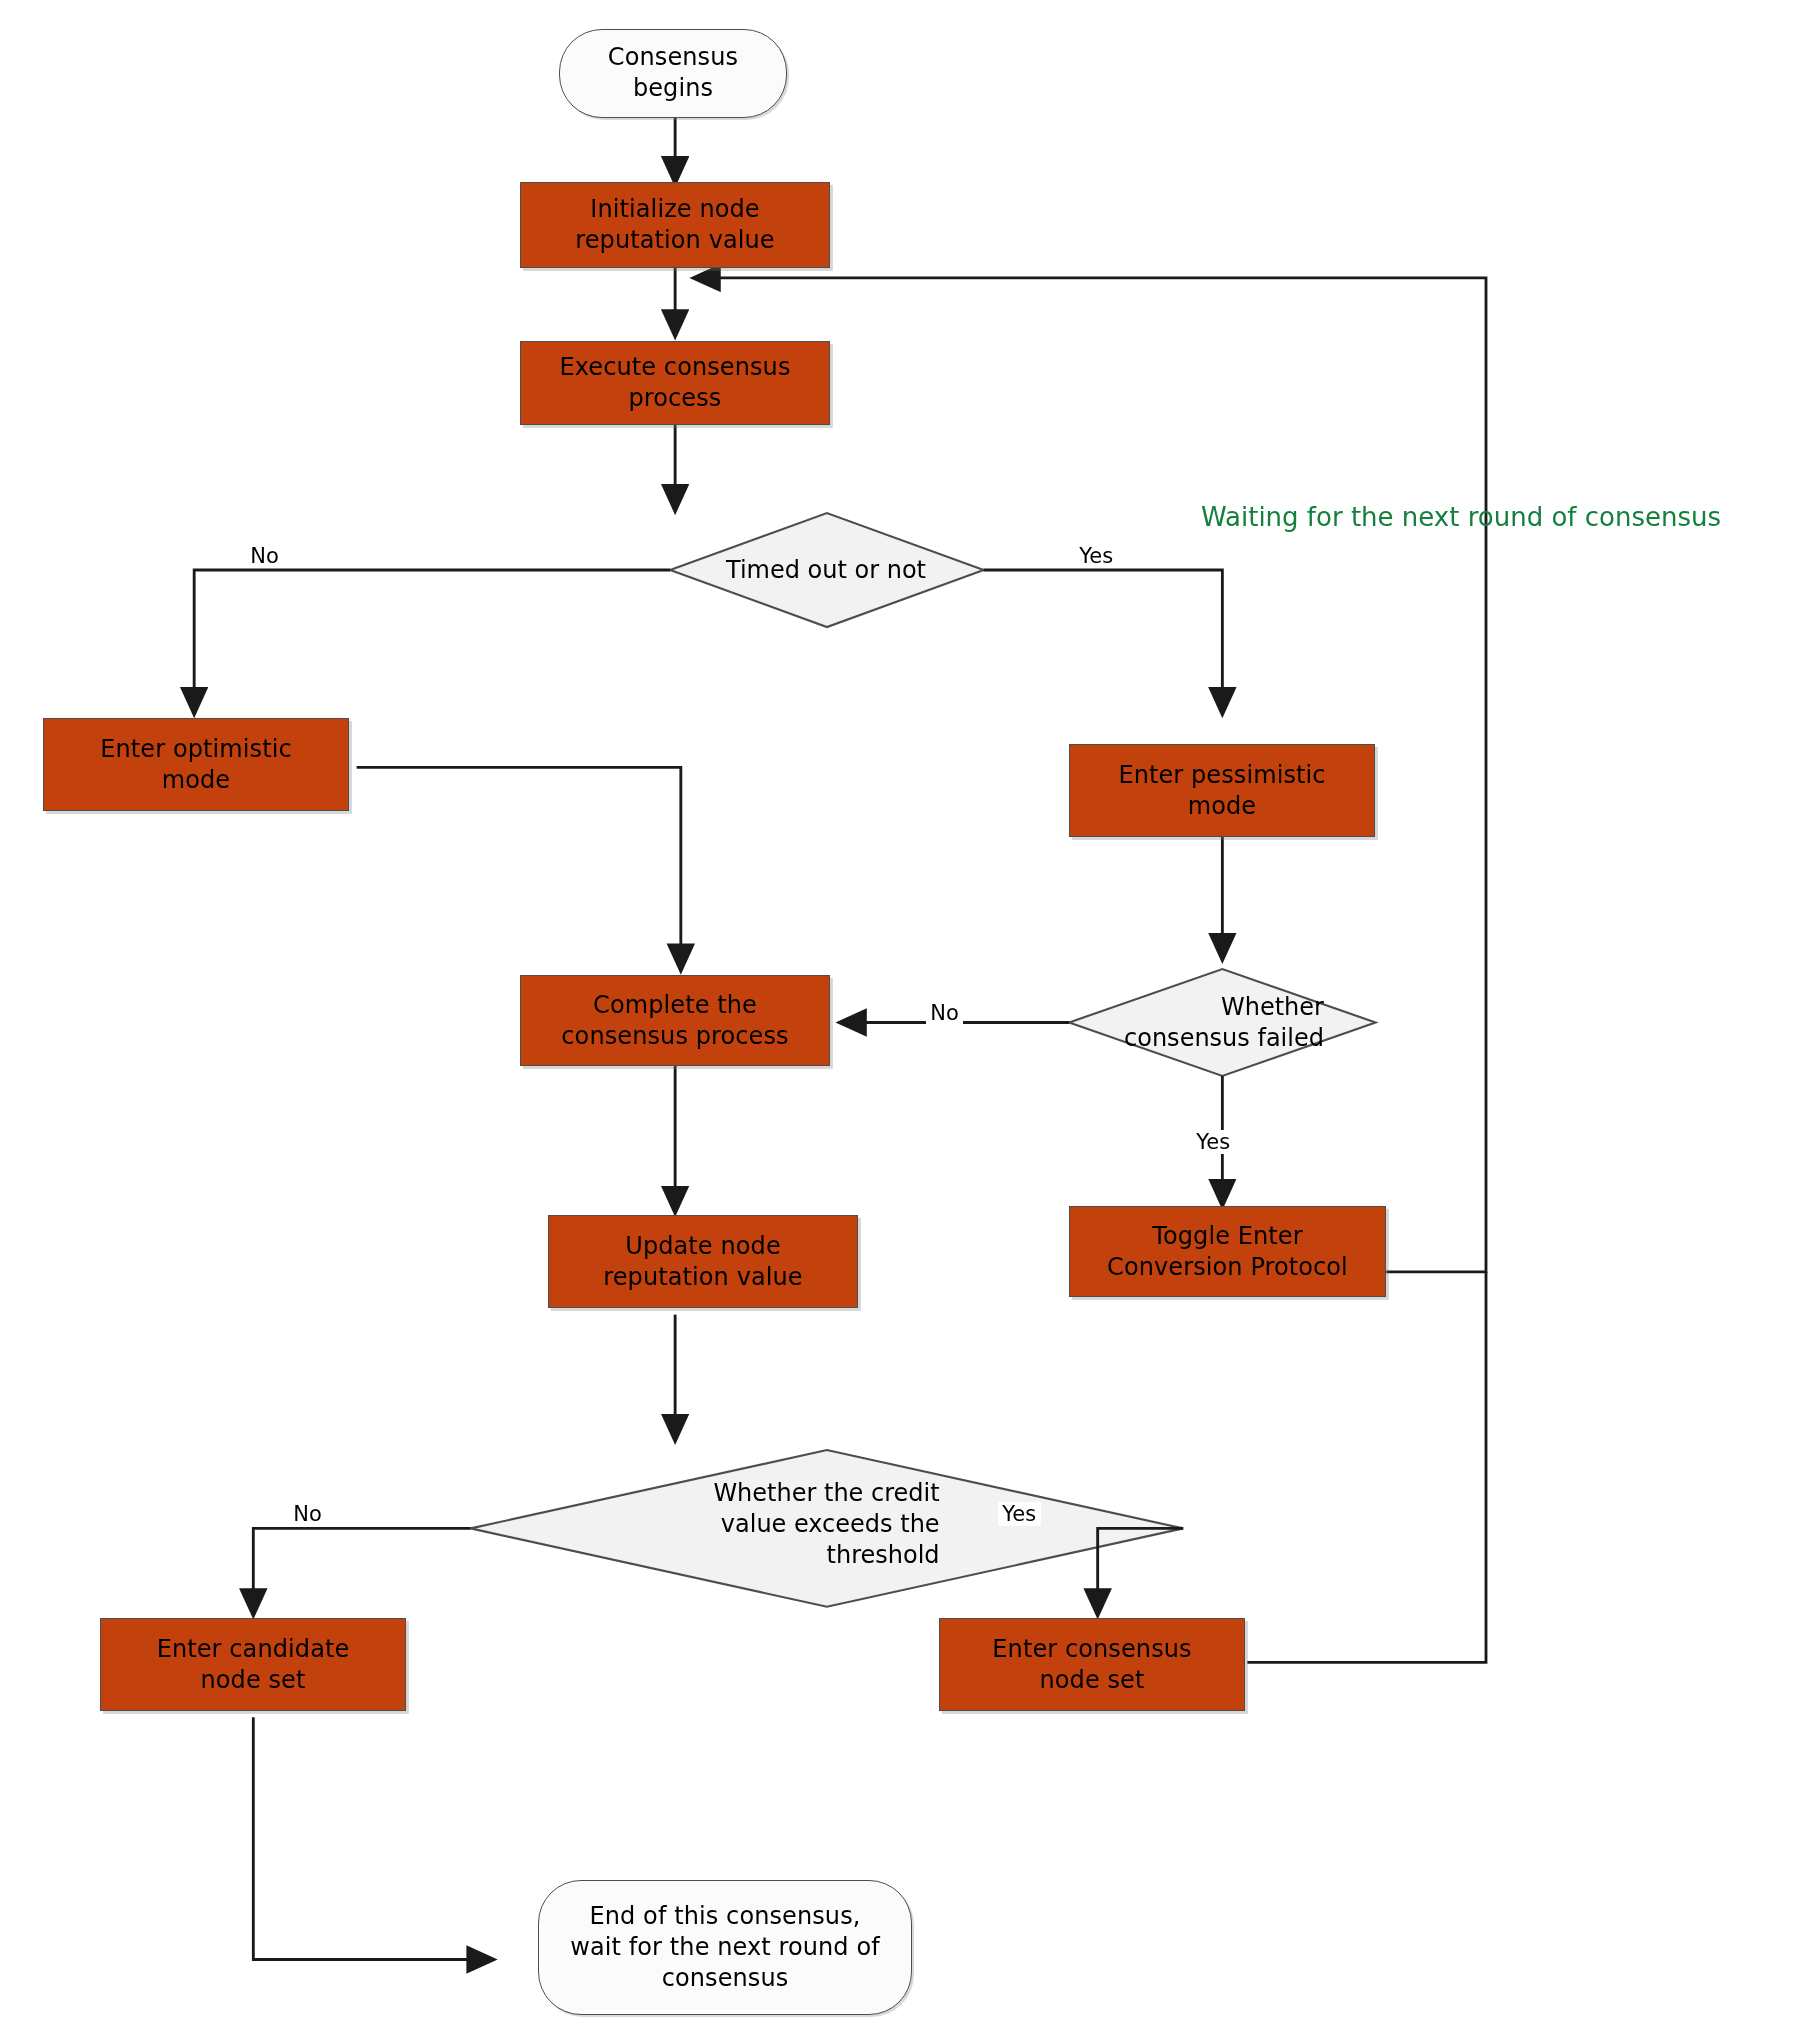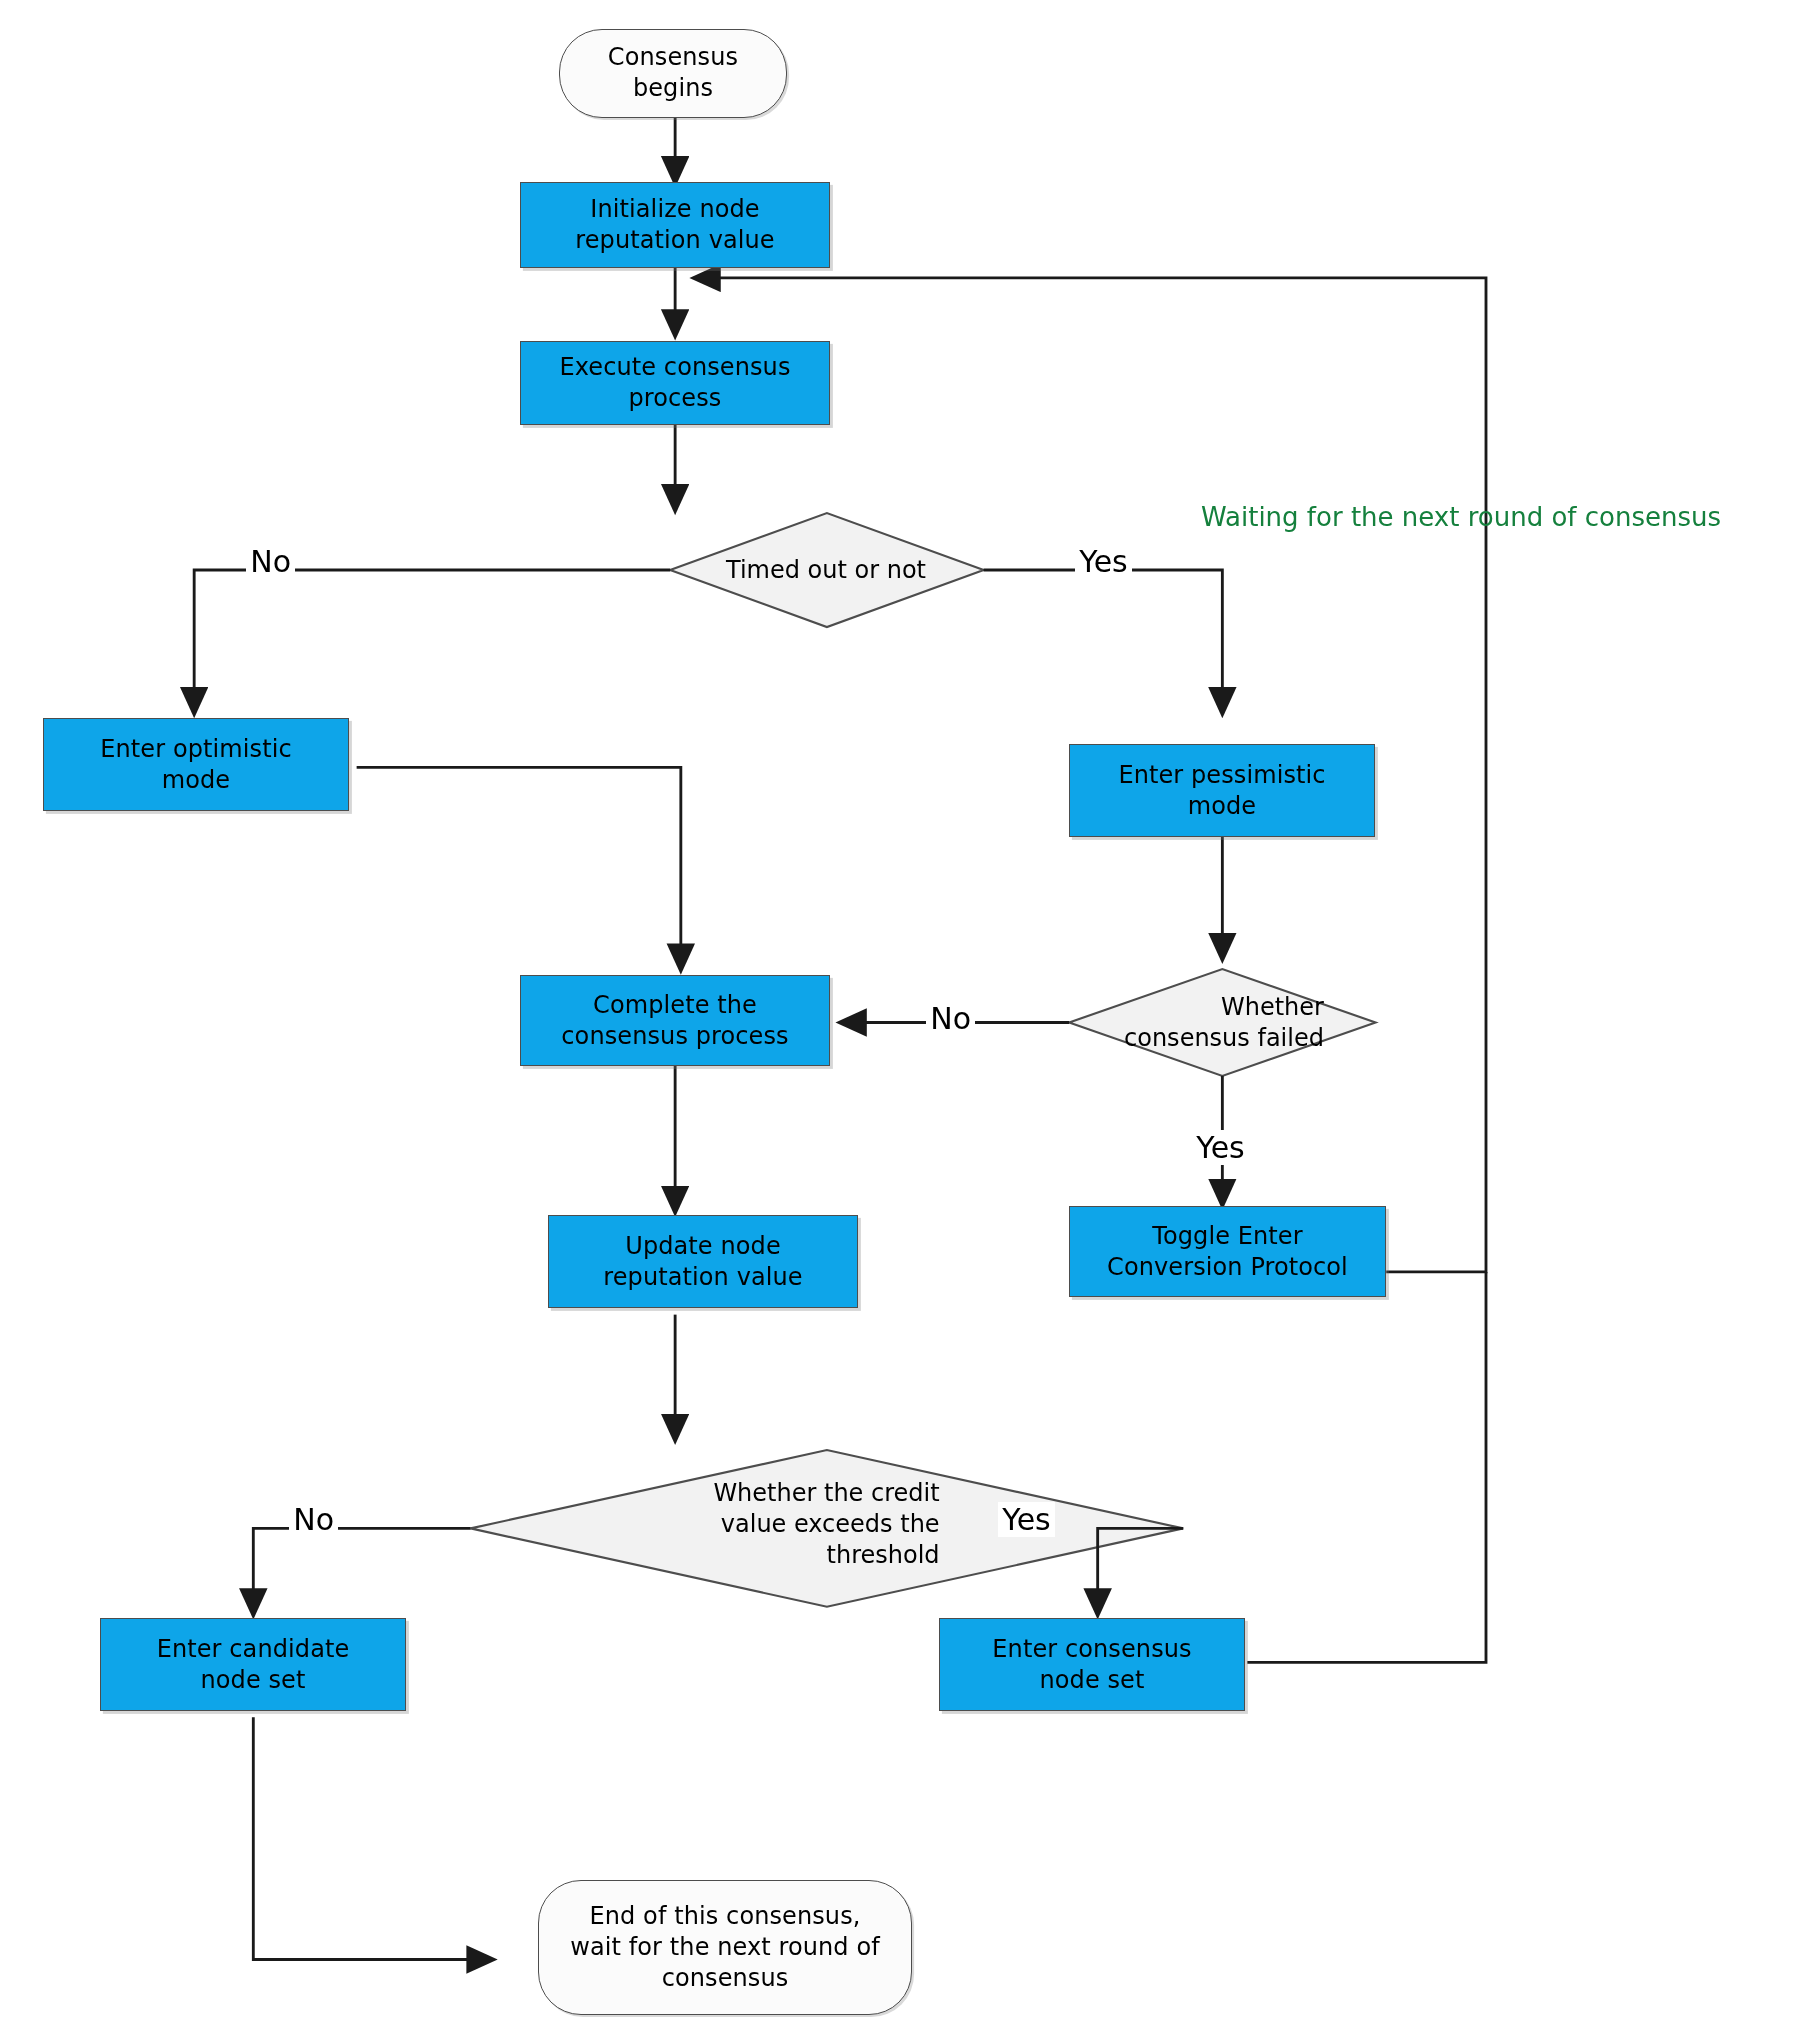--- a/index.html
+++ b/index.html
@@ -46,38 +46,38 @@
   
   .terminator {
     border: 1.4px solid #4d4d4d;
     border-radius: 43px;
     background: #fbfbfb;
     box-shadow: 2.1px 2.1px 0 rgba(120,120,120,0.28);
   }
   
   .process {
     border: 1.4px solid #4d4d4d;
-    background: #0ea5e9;
+    background: #c2410c;
     box-shadow: 2.9px 2.9px 0 rgba(120,120,120,0.30);
   }
   
   .decision-label {
     position: absolute;
     display: flex;
     align-items: center;
     justify-content: center;
     text-align: right;
     font-size: 24px;
     color: #000;
     line-height: 1.28;
     white-space: pre-line;
   }
   .edge-label {
     position: absolute;
-    font-size: 30px;
+    font-size: 21px;
     color: #000000;
     background: #ffffff;
     padding: 0 4.3px;
     white-space: nowrap;
   }
   .free-text {
     position: absolute;
     font-size: 26px;
     color: #15803d;
     white-space: nowrap;

